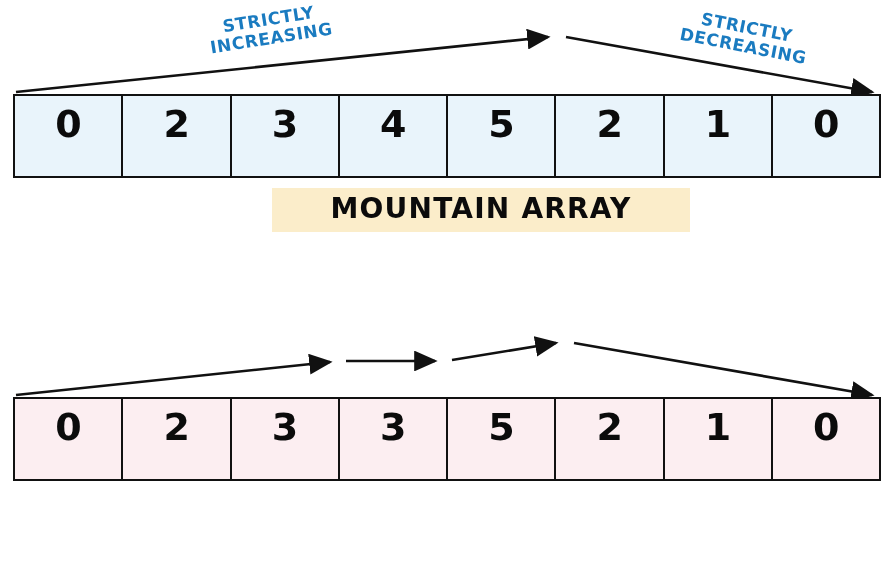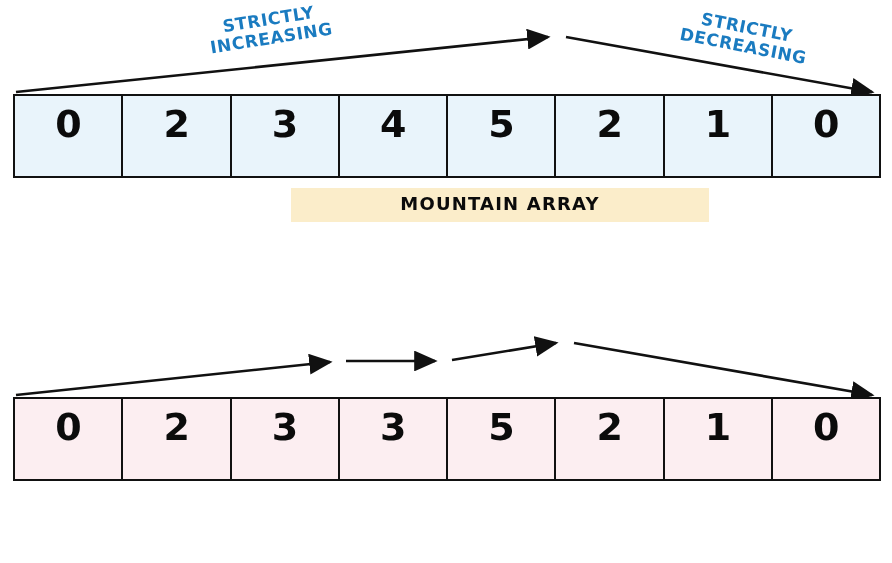--- a/index.html
+++ b/index.html
@@ -91,29 +91,28 @@
 
   #annot-inc      { left: 180px; top: 10px;  width: 180px; transform: rotate(-9deg); }
   #annot-dec      { left: 655px; top: 18px;  width: 180px; transform: rotate(11deg); }
 
   
   .caption {
     position: absolute;
     background: #fbedca;
     color: #0b0b0b;
     font-family: "DejaVu Sans", "Liberation Sans", sans-serif;
-    font-size: 18px;
+    font-size: 28px;
     font-weight: 700;
     letter-spacing: 1.2px;
     text-align: center;
     padding: 7px 16px 9px 16px;
     box-sizing: border-box;
     line-height: 1;
     white-space: nowrap;
-    margin-left: 19px;
   }
   #caption-mountain     { left: 272px; top: 188px; width: 418px; }
 </style>
 </head>
 <body>
 
 <div class="panel" id="panel-mountain">
 
   <svg class="arrow-layer" viewBox="0 0 892 285">
     <defs>

